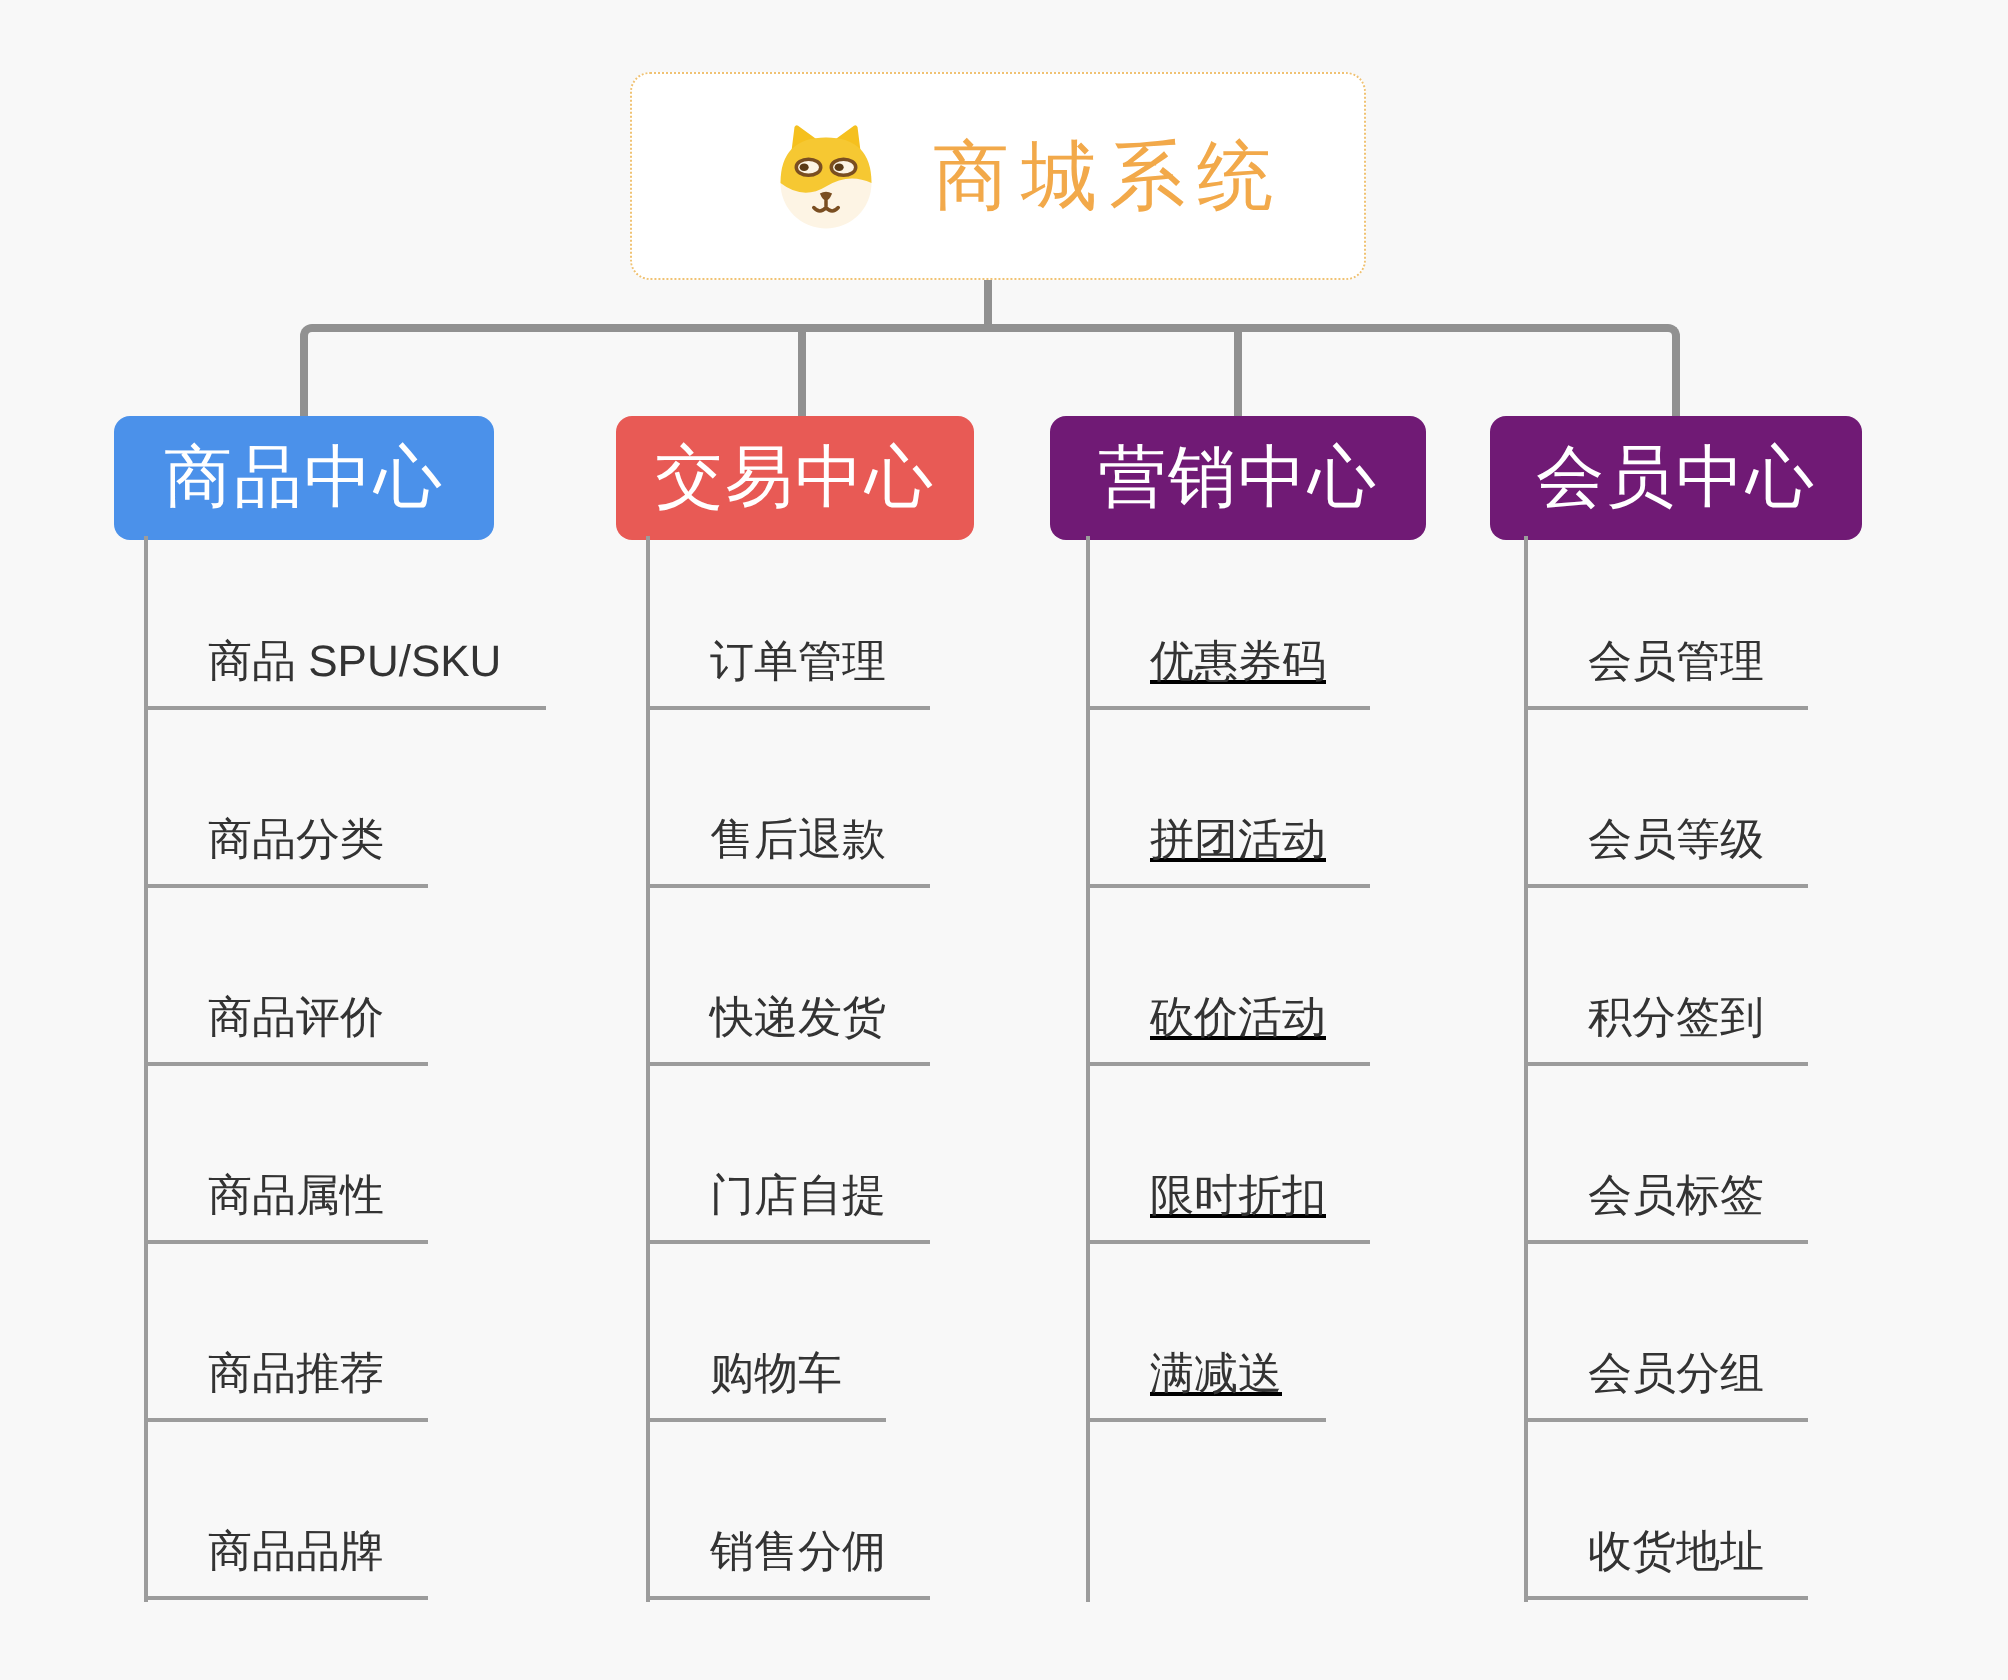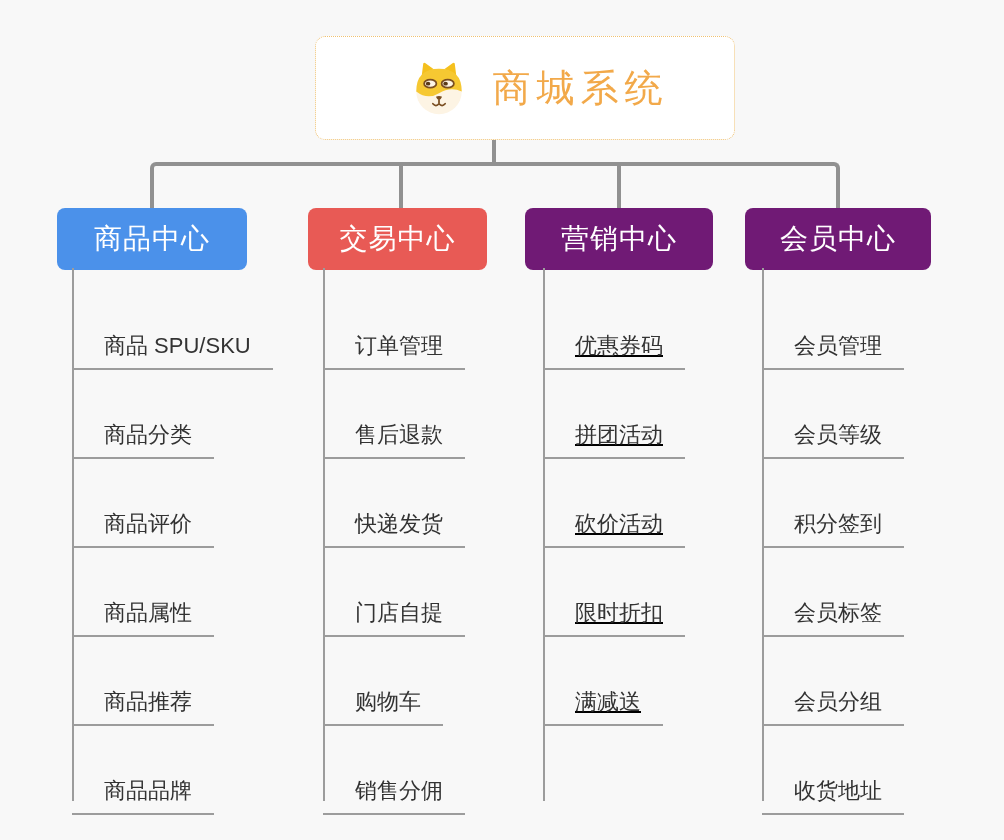--- a/index.html
+++ b/index.html
@@ -6,21 +6,21 @@
   body{
     width:1004px;height:840px;
     background:#f8f8f8;
     font-family:"Liberation Sans","DejaVu Sans",sans-serif;
     overflow:hidden;
   }
   .canvas{position:relative;width:1004px;height:840px;}
 
   
   .root-node{
-    position:absolute;left:315px;top:36px;width:420px;height:104px;
+    position:absolute;left:315px;top:36px;width:368px;height:104px;
     background:#ffffff;border:1px dotted #f0c273;border-radius:10px;
     display:flex;align-items:center;justify-content:center;gap:26px;
     box-sizing:border-box;
     padding-left:29px;
   }
   .root-title{
     font-size:38px;letter-spacing:6px;color:#f2a94a;font-weight:500;
     white-space:nowrap;
   }
   .root-icon{width:56px;height:56px;flex:0 0 auto;}
@@ -31,25 +31,25 @@
     position:absolute;left:150px;top:162px;width:690px;height:46px;
     border-top:4px solid #919191;border-left:4px solid #919191;border-right:4px solid #919191;
     border-radius:6px 6px 0 0;box-sizing:border-box;background:transparent;
   }
   .trunk{position:absolute;width:2px;background:#9c9c9c;}
 
   
   .branch-node{
     position:absolute;top:208px;height:62px;border-radius:8px;
     display:flex;align-items:center;justify-content:center;
-    color:#ffffff;font-size:28px;letter-spacing:1px;white-space:nowrap;
+    color:#ffffff;font-size:34px;letter-spacing:1px;white-space:nowrap;
   }
 
   
-  .leaf-col{position:absolute;top:281px;}
+  .leaf-col{position:absolute;top:266px;}
   .leaf{
     height:89px;display:flex;align-items:flex-end;
     width:max-content;box-sizing:border-box;
     border-bottom:2px solid #9c9c9c;
     padding:0 22px 7px 32px;
     font-size:22px;color:#333333;white-space:nowrap;
   }
 </style>
 </head>
 <body>

